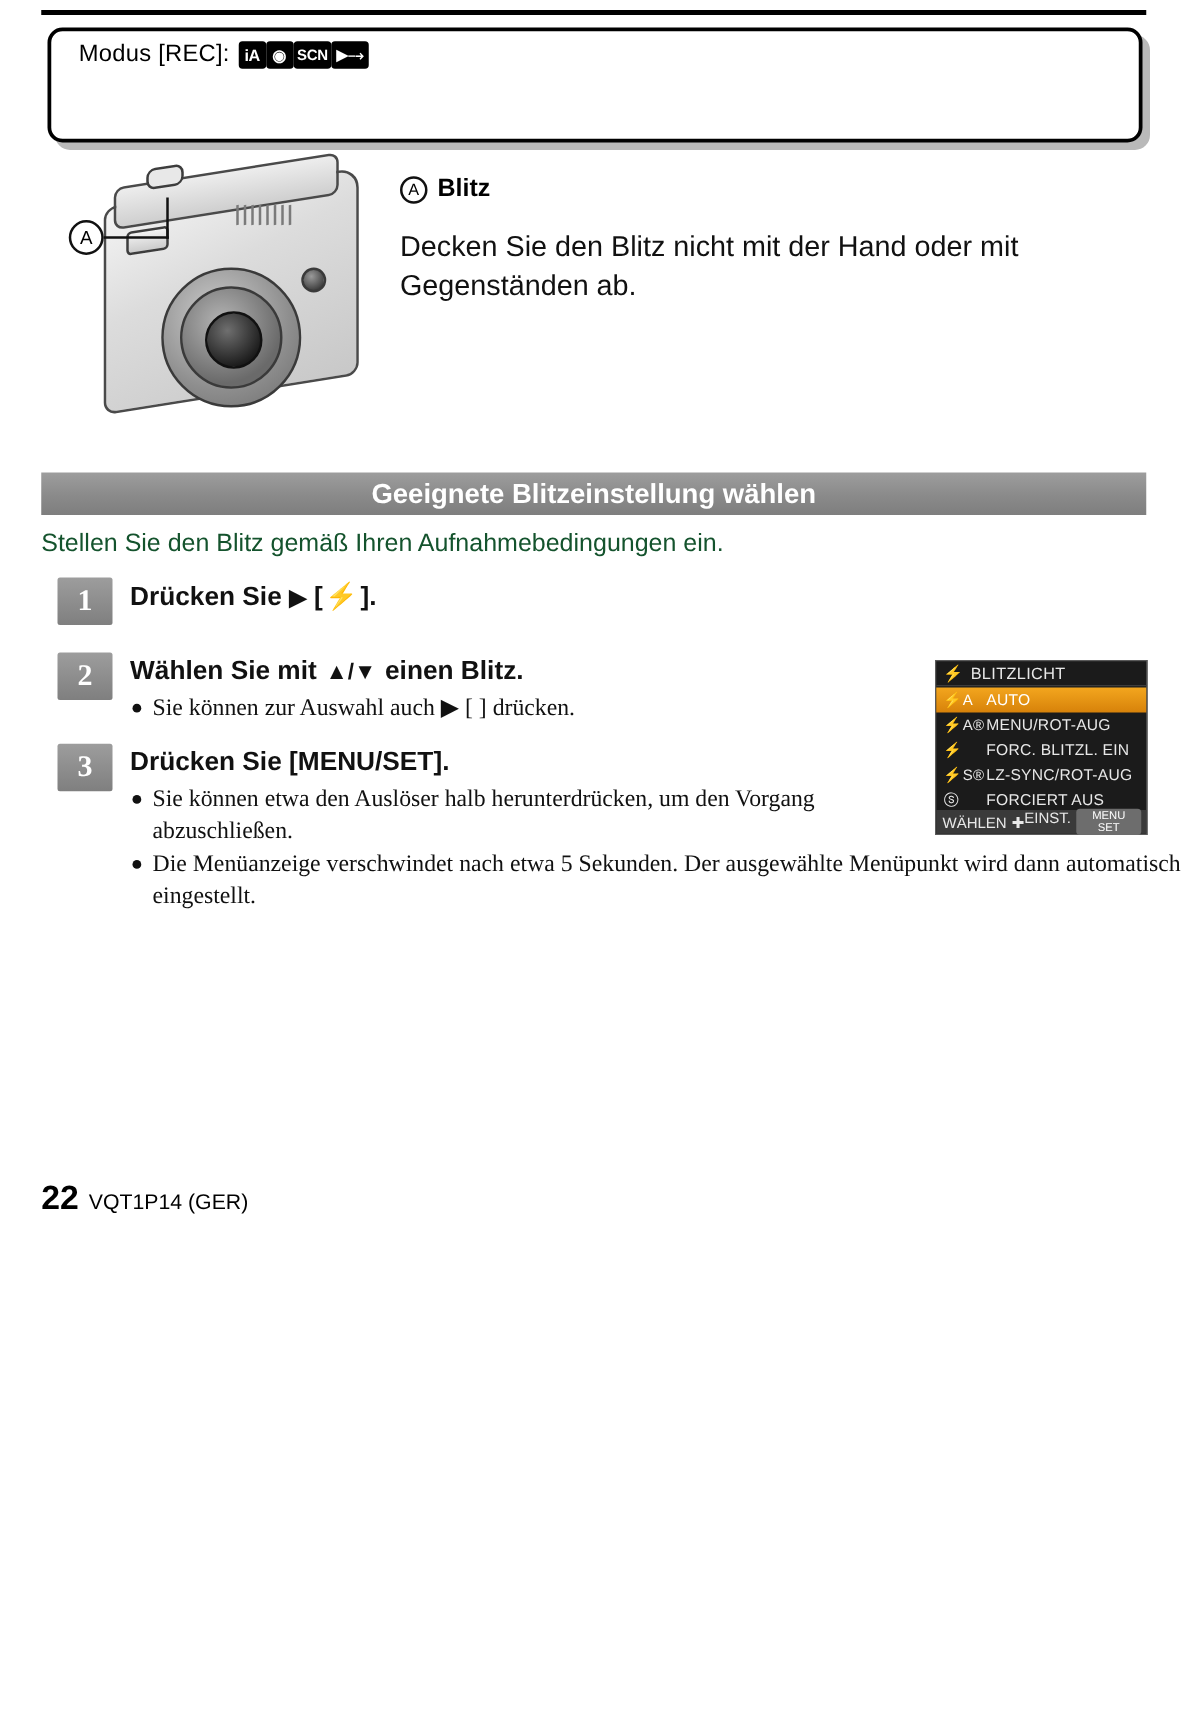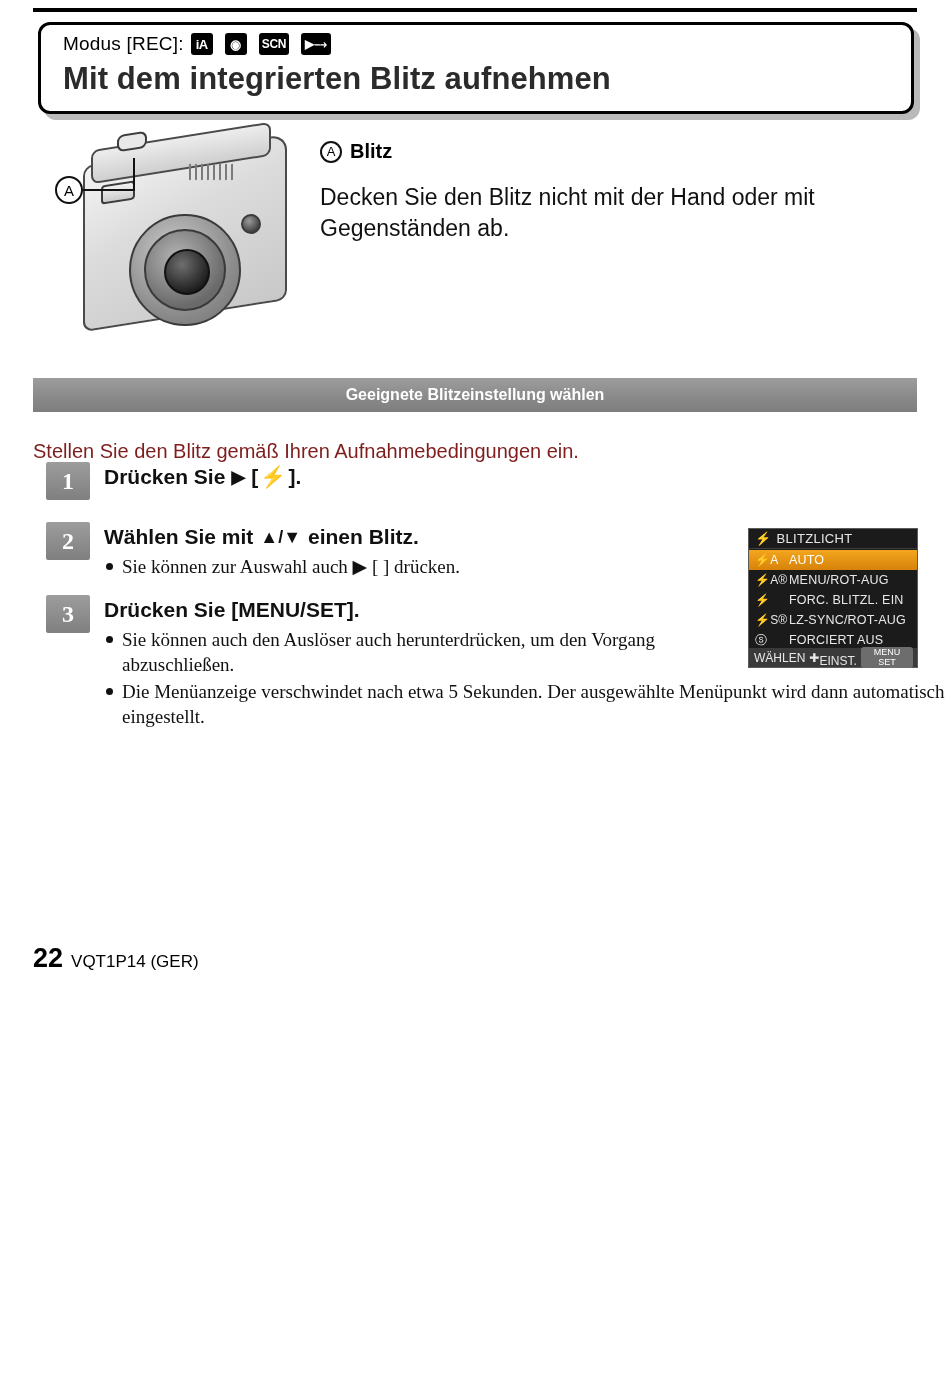--- a/index.html
+++ b/index.html
@@ -65,21 +65,21 @@
     letter-spacing: 0.2px;
   }
   .mode-label {
     font-size: 19px;
     color: #000;
   }
   .mode-icons {
     display: inline-flex;
     align-items: center;
     margin-left: 7px;
-    gap: 12px;
+    gap: 0;
   }
   .mico {
     display: inline-flex;
     align-items: center;
     justify-content: center;
     background: #000000;
     color: #ffffff;
     border-radius: 3px;
     font-size: 13px;
     font-weight: bold;
@@ -288,31 +288,30 @@
     top: 378px;
     width: 884px;
     height: 34px;
     background: linear-gradient(180deg, #9d9d9d 0%, #8a8a8a 55%, #7e7e7e 100%);
     display: flex;
     align-items: center;
     justify-content: center;
   }
   .section-bar span {
     color: #ffffff;
-    font-size: 16px;
+    font-size: 22px;
     font-weight: bold;
   }
 
   .intro-line {
     position: absolute;
     left: 33px;
     top: 424px;
     font-size: 20px;
-    color: #7f1d1d;
-    margin-top: 16px;
+    color: #14532d;
   }
 
   
   .steps {
     position: absolute;
     left: 46px;
     top: 462px;
     width: 700px;
   }
   .step {
@@ -436,21 +435,21 @@
     background: #3a3a3a;
     display: flex;
     align-items: center;
     justify-content: space-between;
     padding: 0 5px;
     box-sizing: border-box;
     font-size: 12px;
   }
   .foot-left, .foot-right {
     display: flex;
-    align-items: flex-end;
+    align-items: flex-start;
     gap: 4px;
   }
   .badge-dark {
     background: #6d6d6d;
     border-radius: 3px;
     font-size: 9px;
     padding: 1px 13px;
     color: #fff;
     line-height: 1.1;
     text-align: center;
@@ -485,21 +484,20 @@
   <div class="header-box">
     <div class="mode-line">
       <span class="mode-label">Modus [REC]:</span>
       <span class="mode-icons">
         <span class="mico ia">iA</span>
         <span class="mico rec-cam">◉</span>
         <span class="mico scn">SCN</span>
         <span class="mico movie">▶⤍</span>
       </span>
     </div>
-    <div class="header-title">Mit dem integrierten Blitz aufnehmen</div>
   </div>
 
   <div class="camera-area">
     <div class="cam-body"></div>
     <div class="cam-top"></div>
     <div class="cam-shutter"></div>
     <div class="cam-grip-lines">
       <i style="left:0px"></i>
         <i style="left:6px"></i>
         <i style="left:12px"></i>
@@ -564,21 +562,21 @@
       </div>
     </div>
 
     <div class="step">
       <div class="step-num">3</div>
       <div class="step-body">
         <div class="step-title">
           <span>Drücken Sie [MENU/SET].</span>
         </div>
         <div class="bullets">
-          <div class="bullet" style="width:620px;">Sie können auch den Auslöser auch herunterdrücken, um den Vorgang abzuschließen.</div>
+          <div class="bullet" style="width:620px;">Sie können etwa den Auslöser halb herunterdrücken, um den Vorgang abzuschließen.</div>
           <div class="bullet" style="width:880px;">Die Menüanzeige verschwindet nach etwa 5 Sekunden. Der ausgewählte Menüpunkt wird dann automatisch eingestellt.</div>
         </div>
       </div>
     </div>
 
   </div>
 
   <div class="lcd">
     <div class="lcd-title">
       <span>⚡</span>

